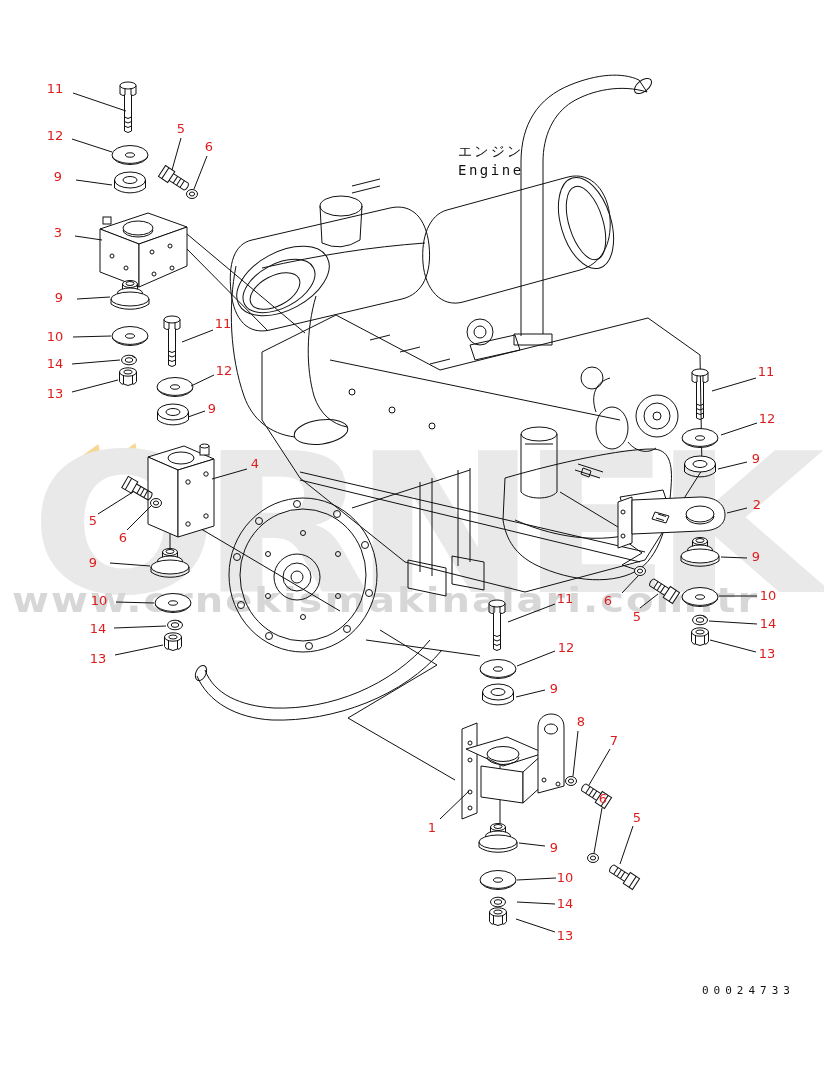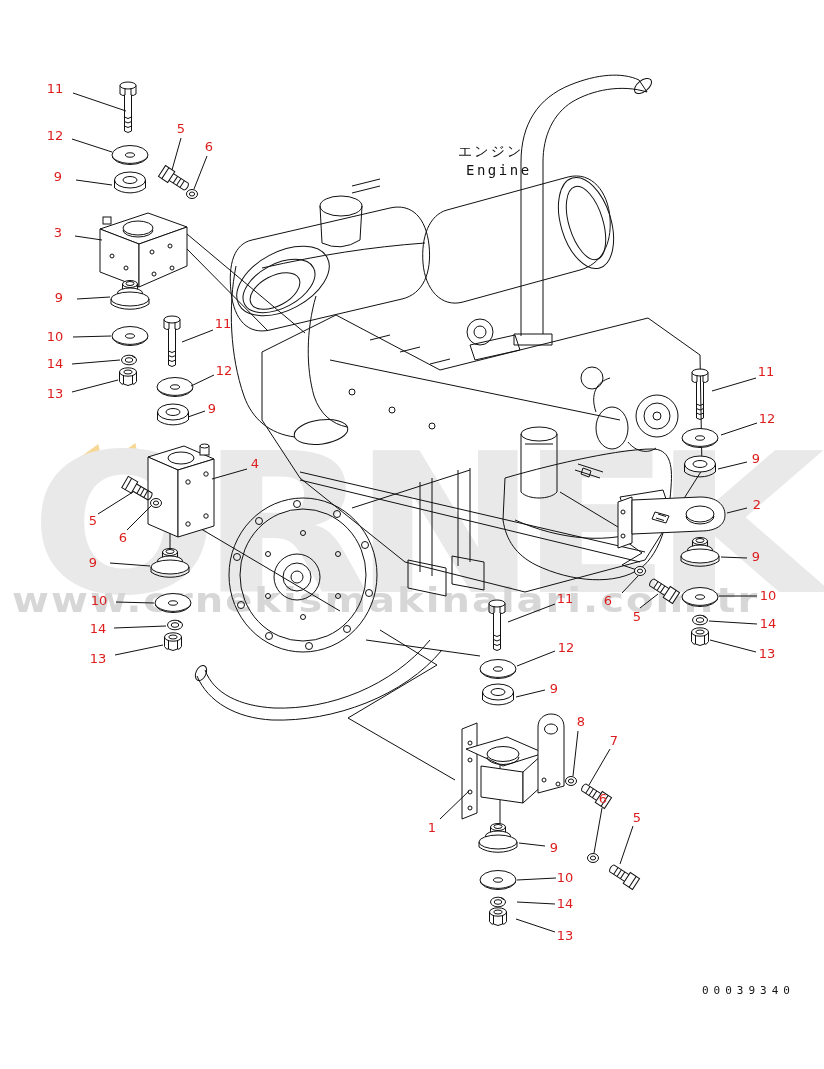--- a/index.html
+++ b/index.html
@@ -13,21 +13,21 @@
           z-index:0;white-space:nowrap;}
   .wm-tri{position:absolute;width:30px;height:19px;z-index:0;}
   .wm-tri.t1{left:72px;top:444px;clip-path:polygon(0 100%,100% 100%,88% 0);}
   .wm-tri.t2{left:109px;top:443px;clip-path:polygon(0 100%,100% 100%,88% 0);}
   svg.drawing{position:absolute;left:0;top:0;z-index:1;}
   .callout{position:absolute;z-index:2;font-size:13px;line-height:1;
            transform:translate(-50%,-50%);font-family:"DejaVu Sans",sans-serif;}
   .lbl{position:absolute;z-index:2;color:#111;font-family:"DejaVu Sans Mono",monospace;
        white-space:nowrap;}
   .lbl-jp{left:458px;top:143px;font-size:14px;letter-spacing:2px;}
-  .lbl-en{left:458px;top:162px;font-size:14px;letter-spacing:2.5px;margin-left:8px;}
+  .lbl-en{left:458px;top:162px;font-size:14px;letter-spacing:2.5px;}
   .doc-num{left:702px;top:984px;font-size:11px;letter-spacing:5px;}
 </style>
 </head>
 <body>
 
 <div class="stage">
 
   <div class="wm-tri t1" style="background: rgb(246, 215, 148);"></div>
   <div class="wm-tri t2" style="background: rgb(246, 215, 148);"></div>
   <div class="wm-brand" style="color: rgb(233, 233, 233);">ORNEK</div>
@@ -299,21 +299,21 @@
                M747,558 L721,557 M757,596 L719,596 M757,624 L709,621 M756,652 L710,640
                M622,593 L638,576 M640,608 L658,594"></path>
       <path d="M555,604 L508,622 M555,651 L517,666 M545,690 L516,697 M578,731 L573,776
                M610,749 L589,785 M602,808 L594,853 M440,819 L469,791 M545,846 L519,843
                M633,826 L620,864 M556,878 L517,880 M555,904 L517,902 M555,932 L516,919"></path>
     </g>
   </svg>
 
   <span class="lbl lbl-jp">エンジン</span>
   <span class="lbl lbl-en">Engine</span>
-  <span class="lbl doc-num">00039340</span>
+  <span class="lbl doc-num">00024733</span>
 
   <div id="callout-layer">
       <span class="callout" style="left: 55px; top: 88px; color: rgb(221, 29, 29);">11</span>
       <span class="callout" style="left: 55px; top: 135px; color: rgb(221, 29, 29);">12</span>
       <span class="callout" style="left: 58px; top: 176px; color: rgb(221, 29, 29);">9</span>
       <span class="callout" style="left: 181px; top: 128px; color: rgb(221, 29, 29);">5</span>
       <span class="callout" style="left: 209px; top: 146px; color: rgb(221, 29, 29);">6</span>
       <span class="callout" style="left: 58px; top: 232px; color: rgb(221, 29, 29);">3</span>
       <span class="callout" style="left: 59px; top: 297px; color: rgb(221, 29, 29);">9</span>
       <span class="callout" style="left: 55px; top: 336px; color: rgb(221, 29, 29);">10</span>

